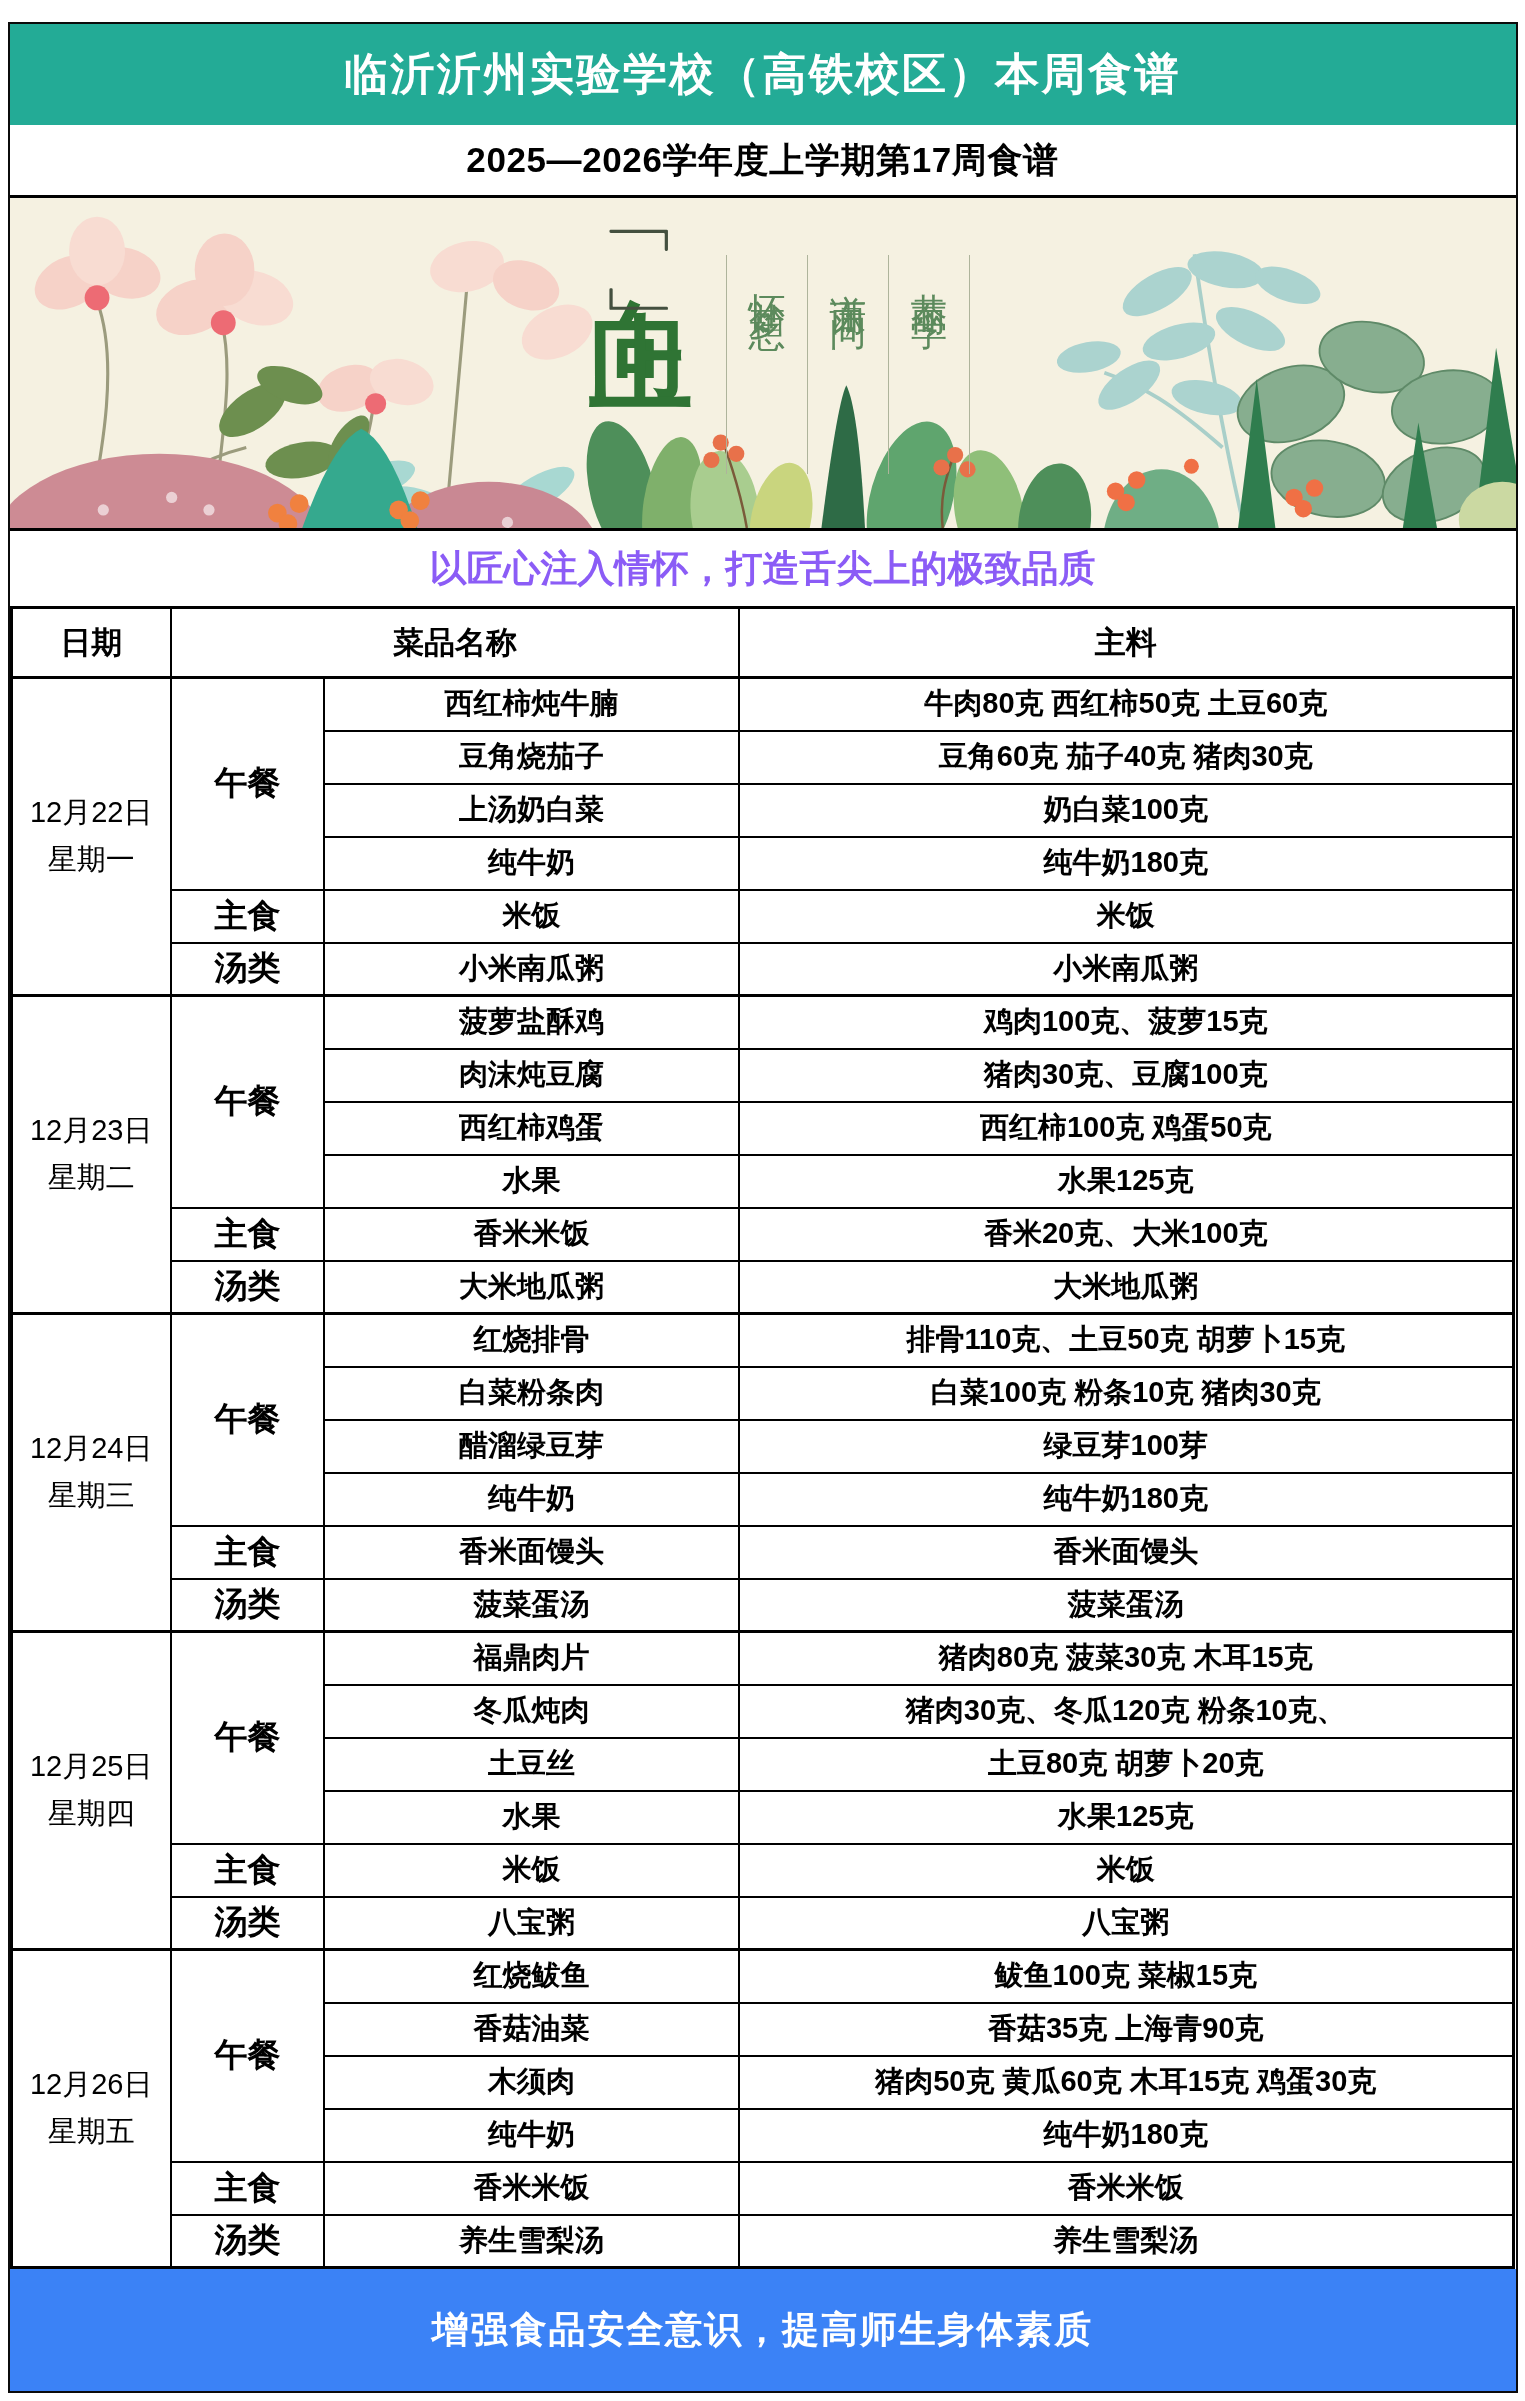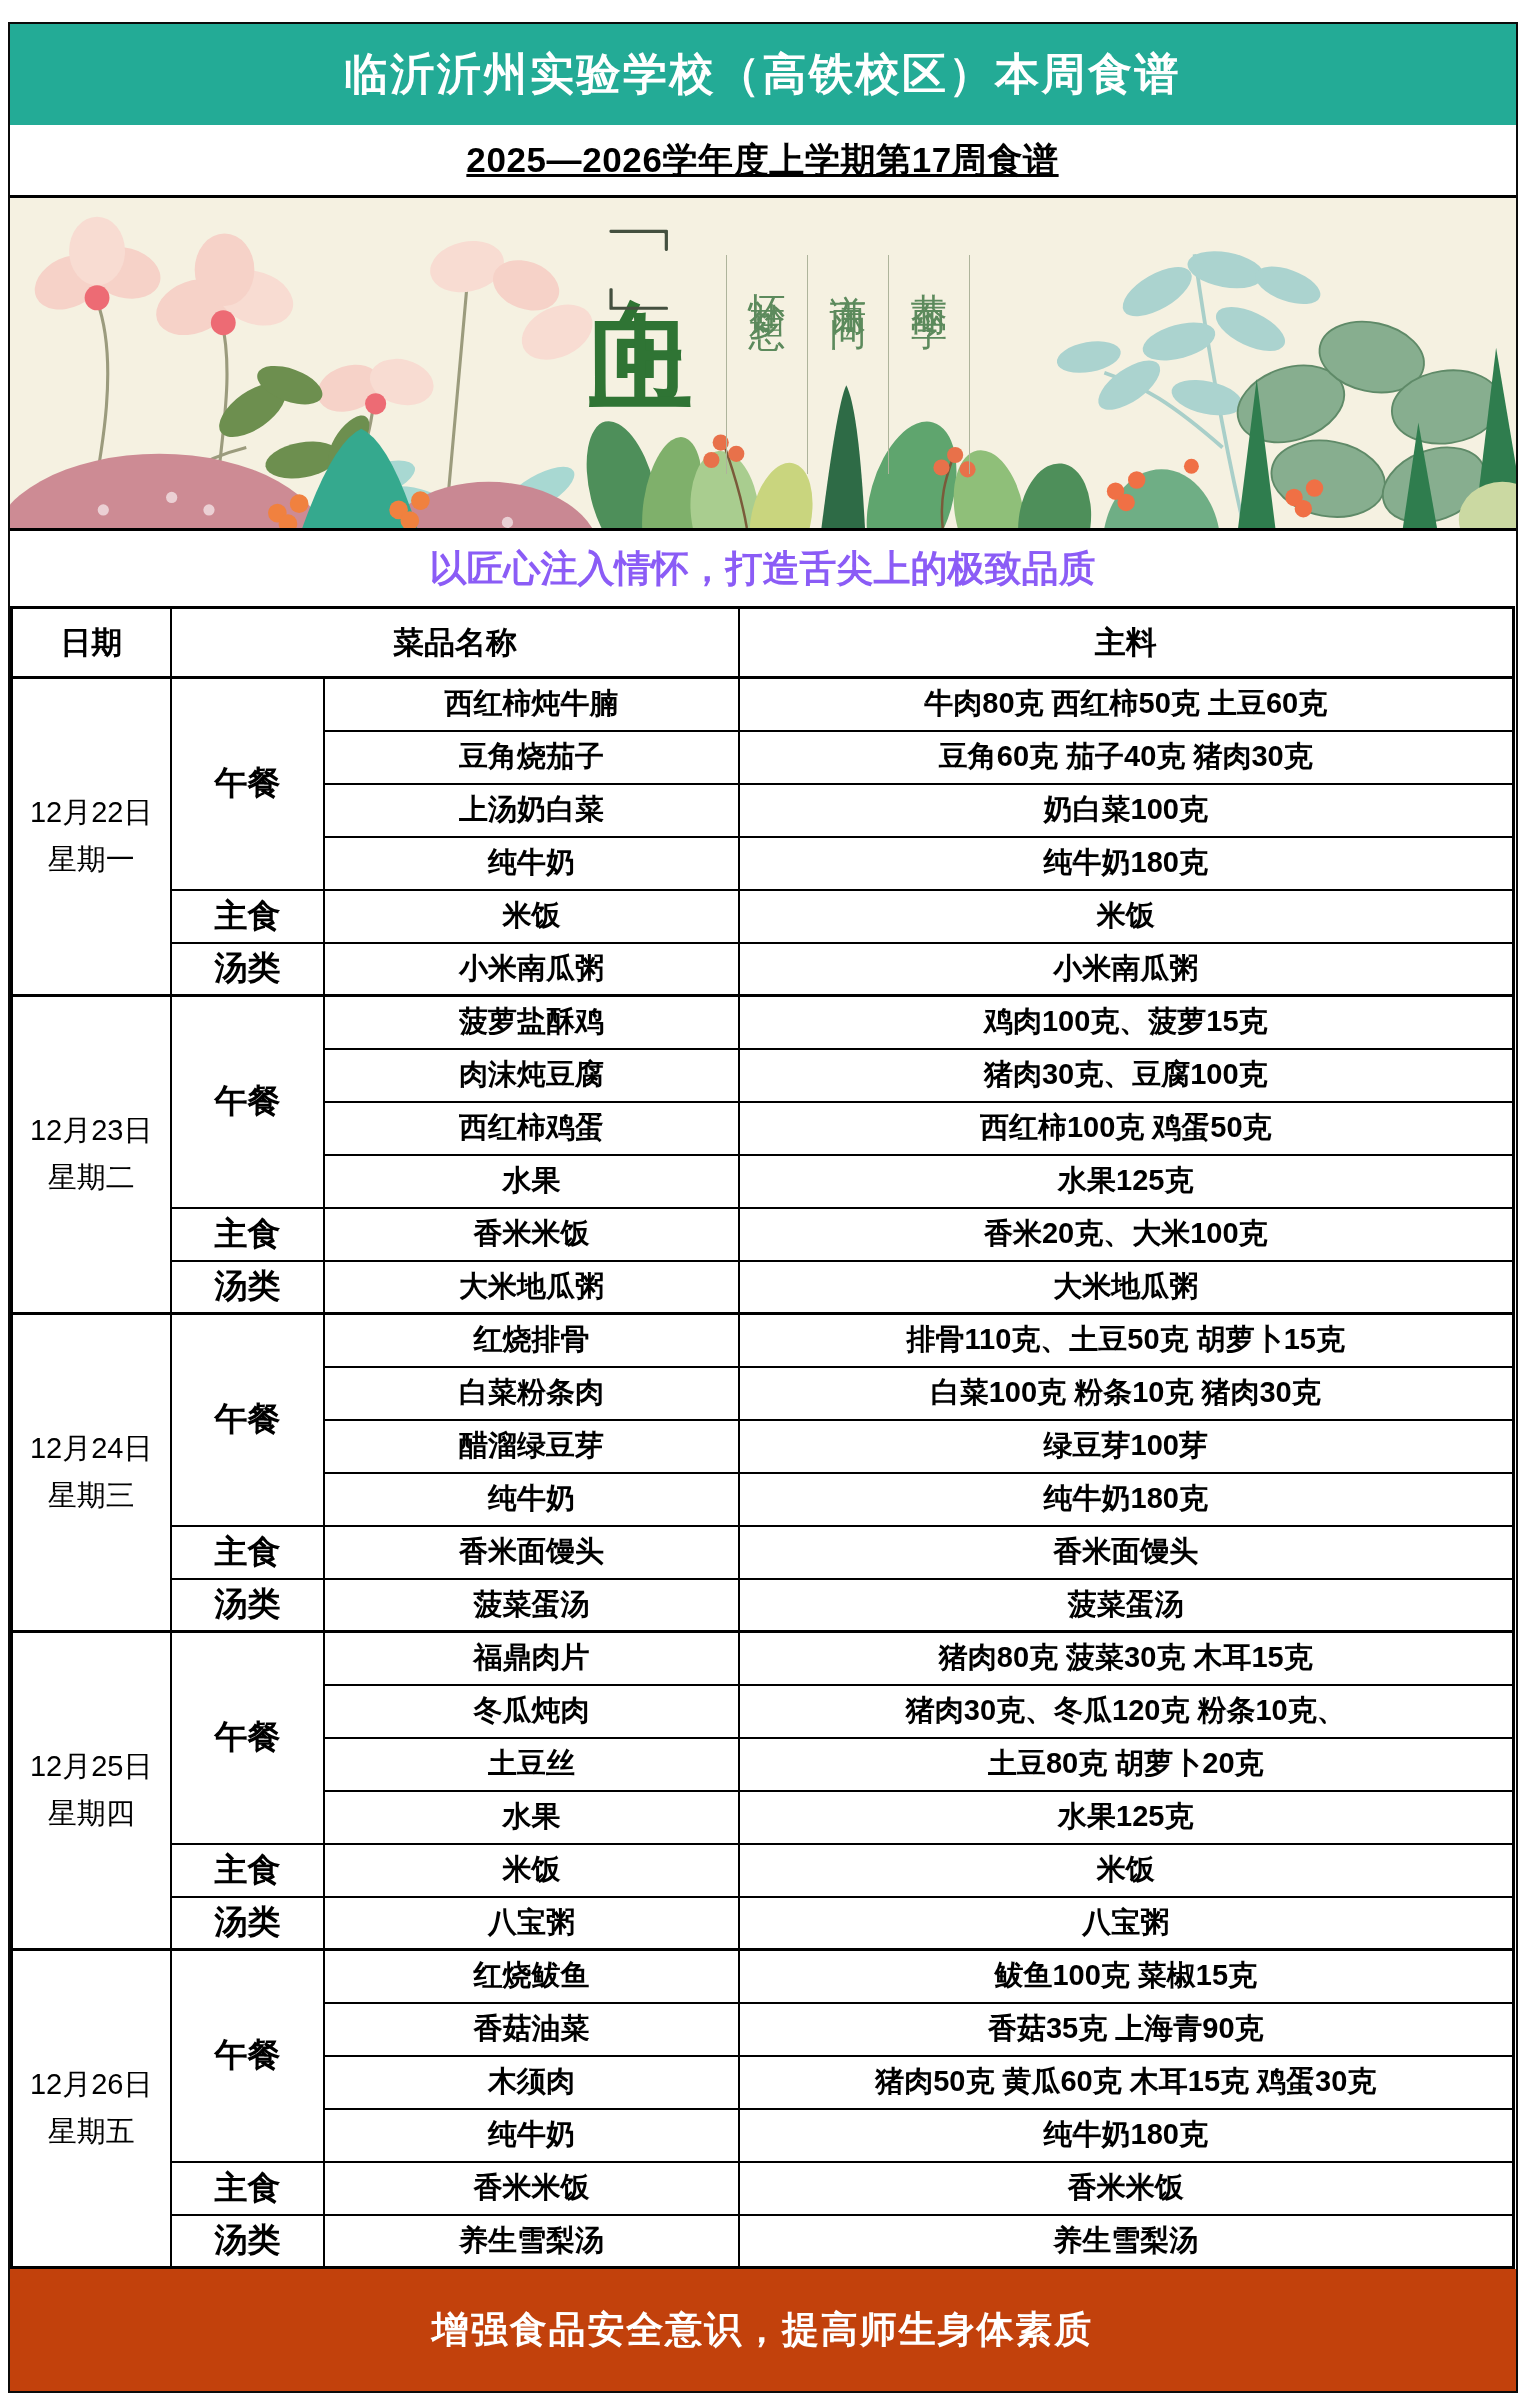--- a/index.html
+++ b/index.html
@@ -6,21 +6,21 @@
   body{width:1525px;height:2401px;position:relative;font-family:"Liberation Sans",sans-serif;}
   *{box-sizing:border-box;}
 
   .page{position:absolute;left:7.5px;top:22px;width:1510px;border:2.5px solid #0b0b0b;background:#ffffff;}
 
   
   .title-bar{height:101px;background:#23AB96;display:flex;align-items:center;justify-content:center;}
   .title-bar h1{margin:0;color:#ffffff;font-size:44px;font-weight:900;letter-spacing:2.5px;}
 
   
-  .subtitle-row{height:70px;background:#ffffff;display:flex;align-items:center;justify-content:center;text-decoration:underline;}
+  .subtitle-row{height:70px;background:#ffffff;display:flex;align-items:center;justify-content:center;}
   .subtitle-row h2{margin:0;color:#000000;font-size:35px;font-weight:900;letter-spacing:0.6px;}
 
   
   .banner{position:relative;height:336px;border-top:3.1px solid #000;border-bottom:3.7px solid #000;background:#F5F1E1;overflow:hidden;}
   .banner svg{position:absolute;left:0;top:0;width:100%;height:100%;}
   .xiangshang{position:absolute;left:581px;top:11.2px;height:314px;writing-mode:vertical-rl;display:flex;align-items:center;line-height:1;}
   .xiangshang .bracket{font-size:70px;color:#44503F;font-weight:400;}
   .xiangshang .xs{font-size:104px;font-weight:900;color:#2F7434;letter-spacing:11.2px;margin:6.2px 0;}
   .mottoes{position:absolute;left:716px;top:57px;height:219px;writing-mode:vertical-rl;}
   .motto{writing-mode:vertical-rl;font-size:37px;color:#5C8A5C;letter-spacing:10px;padding:8.7px 15px 0 15px;border-left:1.9px solid #AEB49B;height:100%;}
@@ -37,21 +37,21 @@
   thead th{font-size:31px;font-weight:900;border-bottom:3.7px solid #000;}
   tbody tr{height:53px;}
   tbody.day > tr:first-child > td{border-top:3.7px solid #000;}
   .date-cell{font-size:29px;font-weight:400;}
   .date-line{display:block;line-height:1.15;margin:13.7px 0;}
   .meal-cell{font-size:33px;font-weight:900;}
   .dish-cell{font-size:29px;font-weight:900;}
   .ing-cell{font-size:29px;font-weight:900;}
 
   
-  .footer-bar{height:122px;background:#c2410c;display:flex;align-items:center;justify-content:center;}
+  .footer-bar{height:122px;background:#3b82f6;display:flex;align-items:center;justify-content:center;}
   .footer-bar div{color:#ffffff;font-size:37px;font-weight:900;letter-spacing:1.9px;}
 </style>
 </head>
 <body>
 
 <div class="page">
 
   <header class="title-bar">
     <h1>临沂沂州实验学校（高铁校区）本周食谱</h1>
   </header>

